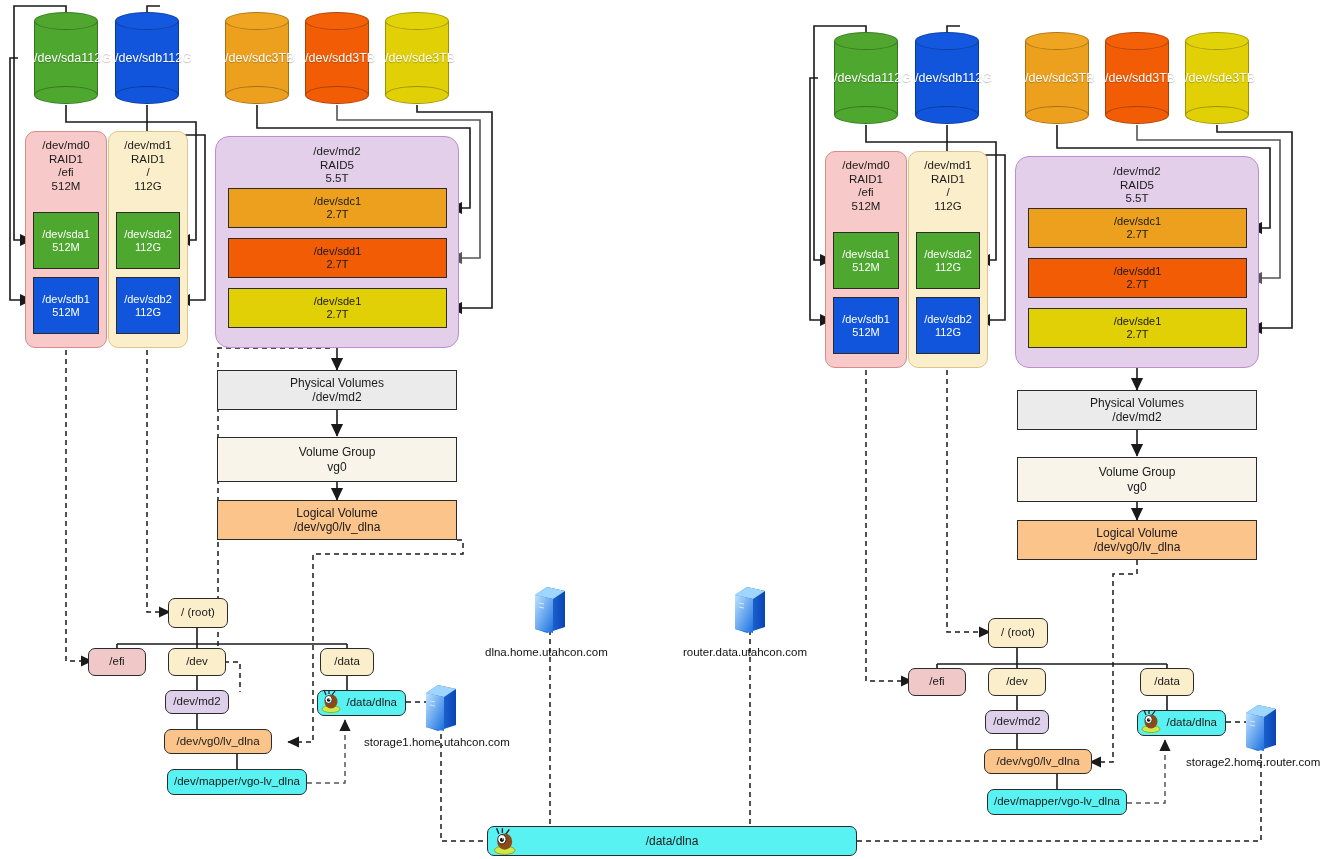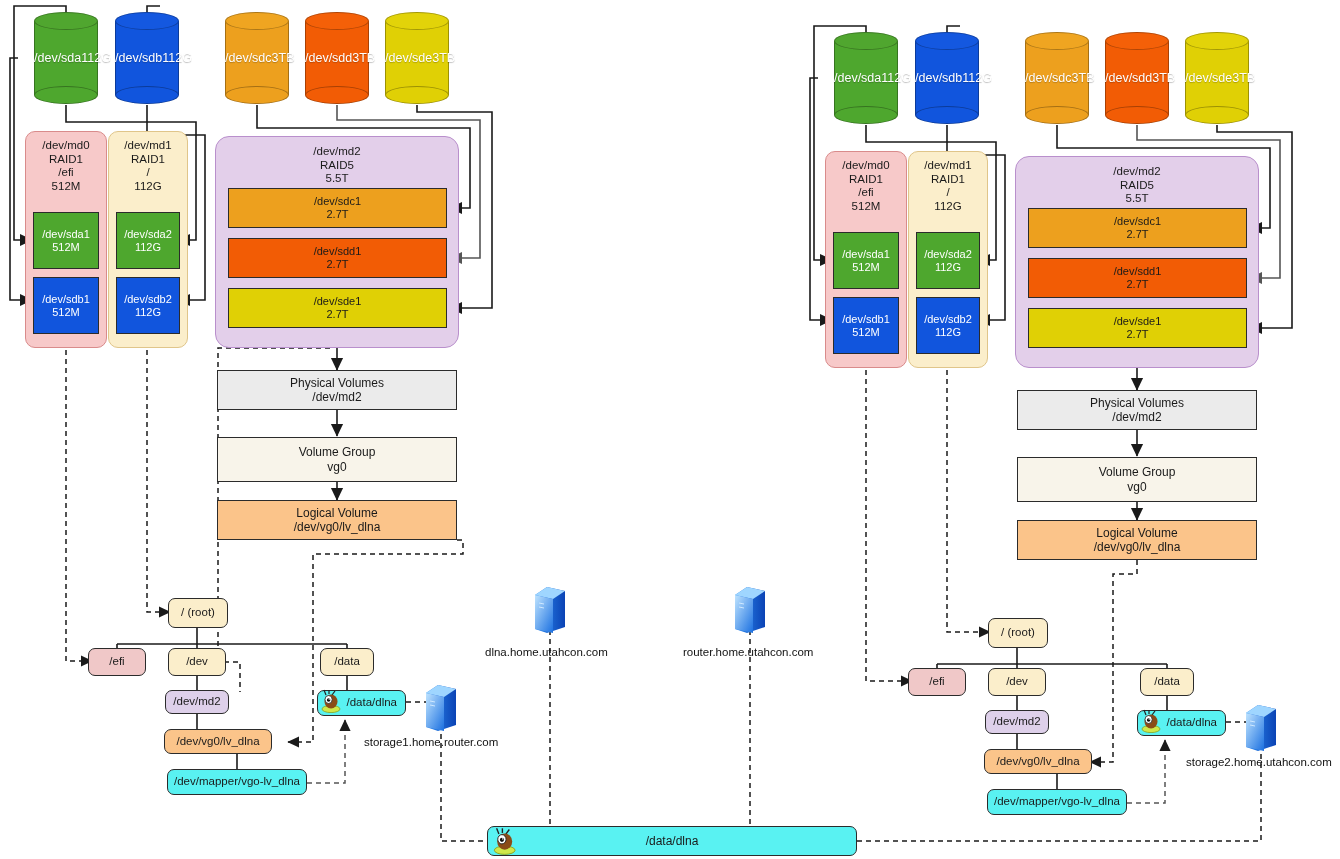--- a/index.html
+++ b/index.html
@@ -422,21 +422,21 @@
       </defs>
       <polygon points="2,10 14,2 32,6 32,42 14,48 2,44" fill="url(#g2)"></polygon>
       <polygon points="2,10 14,2 32,6 20,14" fill="#9fd6ff"></polygon>
       <polygon points="2,10 20,14 20,48 2,44" fill="url(#g1)"></polygon>
       <g stroke="#cfe8ff" stroke-width="1">
         <path d="M6,18 L11,19"></path>
           <path d="M6,22 L11,23"></path>
       </g>
     </svg>
   </div>
-  <div class="srvlabel" style="left:364px;top:736px;">storage1.home.router.com</div>
+  <div class="srvlabel" style="left:364px;top:736px;">storage1.home.utahcon.com</div>
 
   <div class="srv" style="left:533px;top:585px;">
     <svg viewBox="0 0 34 50" width="34" height="50">
       <polygon points="2,10 14,2 32,6 32,42 14,48 2,44" fill="url(#g2)"></polygon>
       <polygon points="2,10 14,2 32,6 20,14" fill="#9fd6ff"></polygon>
       <polygon points="2,10 20,14 20,48 2,44" fill="url(#g1)"></polygon>
       <g stroke="#cfe8ff" stroke-width="1">
         <path d="M6,18 L11,19"></path>
           <path d="M6,22 L11,23"></path>
       </g>
@@ -448,34 +448,34 @@
     <svg viewBox="0 0 34 50" width="34" height="50">
       <polygon points="2,10 14,2 32,6 32,42 14,48 2,44" fill="url(#g2)"></polygon>
       <polygon points="2,10 14,2 32,6 20,14" fill="#9fd6ff"></polygon>
       <polygon points="2,10 20,14 20,48 2,44" fill="url(#g1)"></polygon>
       <g stroke="#cfe8ff" stroke-width="1">
         <path d="M6,18 L11,19"></path>
           <path d="M6,22 L11,23"></path>
       </g>
     </svg>
   </div>
-  <div class="srvlabel" style="left:683px;top:646px;">router.home.utahcon.com</div>
+  <div class="srvlabel" style="left:683px;top:646px;">router.data.utahcon.com</div>
 
   <div class="srv" style="left:1244px;top:703px;">
     <svg viewBox="0 0 34 50" width="34" height="50">
       <polygon points="2,10 14,2 32,6 32,42 14,48 2,44" fill="url(#g2)"></polygon>
       <polygon points="2,10 14,2 32,6 20,14" fill="#9fd6ff"></polygon>
       <polygon points="2,10 20,14 20,48 2,44" fill="url(#g1)"></polygon>
       <g stroke="#cfe8ff" stroke-width="1">
         <path d="M6,18 L11,19"></path>
           <path d="M6,22 L11,23"></path>
       </g>
     </svg>
   </div>
-  <div class="srvlabel" style="left:1186px;top:756px;">storage2.home.utahcon.com</div>
+  <div class="srvlabel" style="left:1186px;top:756px;">storage2.home.router.com</div>
 
   <div class="node rbox" style="left:487px;top:826px;width:370px;height:30px;background:#59f2f2;font-size:12px;">
     <span class="ln">/data/dlna</span>
   </div>
   <div class="gicon" style="left:492px;top:827px;width:30px;height:28px;">
     <svg viewBox="0 0 26 24" width="30" height="28">
       <g stroke="#222" stroke-width="1.2" fill="none">
         <path d="M6,6 L4,1"></path>
           <path d="M9,5 L9,1"></path>
           <path d="M12,6 L15,2"></path>

